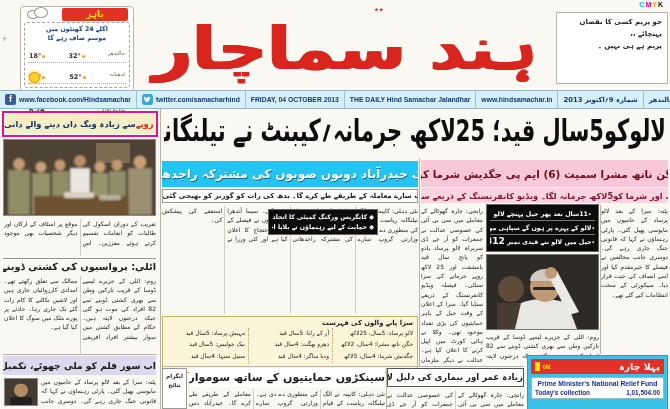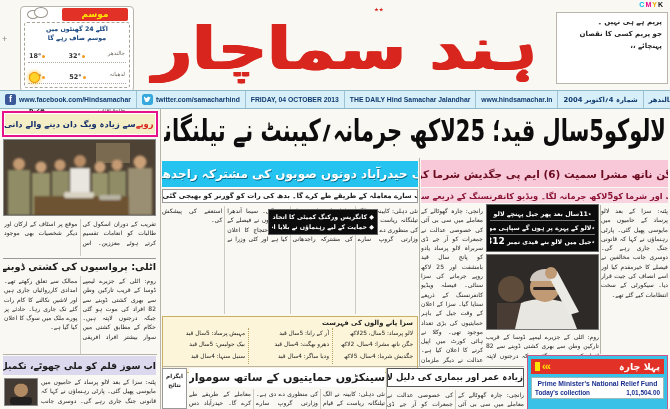--- a/index.html
+++ b/index.html
@@ -140,21 +140,21 @@
 <div id="page">
 
   <div class="abs" id="cmyk"><span class="c">C</span><span class="m">M</span><span class="y">Y</span><span class="k">K</span></div>
   <div class="abs" id="corner-mark">+</div>
 
   <div class="abs" id="weather">
     <div class="cloud">
         <i></i>
         <i></i>
       </div>
-    <div id="weather-banner" class="ur">موسم</div>
+    <div id="weather-banner" class="ur">باہر</div>
     <div id="weather-inner">
       <div class="wx-forecast ur">اگلے 24 گھنٹوں میں</div>
       <div class="wx-forecast ur">موسم صاف رہے گا</div>
       <div class="wx-row ur">
         <span class="wx-city">جالندھر</span>
         <span><span class="dot"></span><span class="wx-t">32°</span></span>
         <span><span class="dot"></span><span class="wx-t">18°</span></span>
       </div>
       <div class="wx-row ur">
         <span class="wx-city">لدھیانہ</span>
@@ -177,22 +177,22 @@
       <div class="sun"></div>
     </div>
   </div>
 
   <div class="abs" id="masthead">
     <div id="masthead-ornament" class="ur">٭٭</div>
     <div id="masthead-title" class="ur">ہند سماچار</div>
   </div>
 
   <div class="abs" id="quote-box">
+    <div class="quote-line ur">جو پریم کسی کا نقصان پہنچائے ،،</div>
     <div class="quote-line ur">پریم ہے ہی نہیں ۔</div>
-    <div class="quote-line ur">جو پریم کسی کا نقصان پہنچائے ،،</div>
   </div>
 
   <div class="abs" id="infobar">
     <div class="bar-cell">
       <span class="fbic">f</span>
       <span>www.facebook.com/Hindsamachar</span>
     </div>
     <div class="bar-cell">
       <span class="twic"><svg width="11" height="11">
             <rect width="11" height="11" rx="2" fill="#35a8dc"></rect>
@@ -203,21 +203,21 @@
     <div class="bar-cell">
         <span>FRIDAY, 04 OCTOBER 2013</span>
       </div>
     <div class="bar-cell">
         <span>THE DAILY Hind Samachar Jalandhar</span>
       </div>
     <div class="bar-cell">
         <span>www.hindsamachar.in</span>
       </div>
     <div class="bar-cell ur">
-        <span>شمارہ 4؍اکتوبر 2004</span>
+        <span>شمارہ 9؍اکتوبر 2013</span>
       </div>
     <div class="bar-cell ur">
         <span>جالندھر</span>
       </div>
   </div>
 
   <div class="abs ur nowrap" id="hl1">
     <span class="red">1لاکھ روپے</span>
     <span> سے زیادہ ویگ دان دینے والے دانی سجن</span>
   </div>

